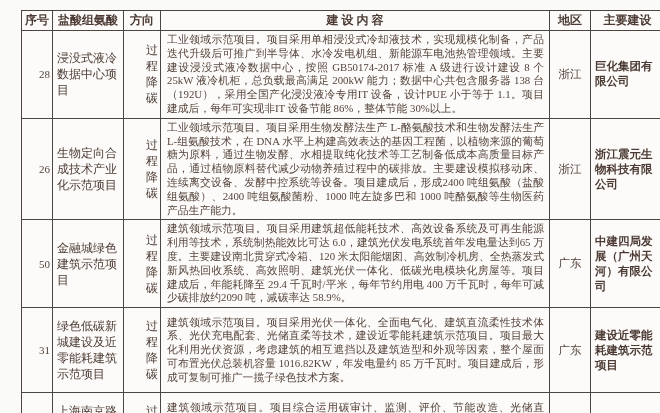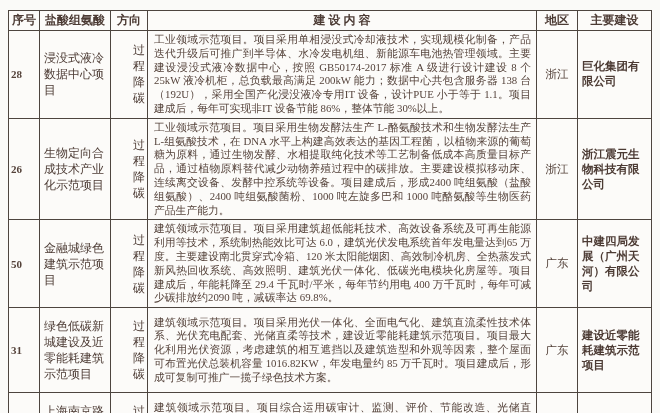--- a/index.html
+++ b/index.html
@@ -7,20 +7,21 @@
     width: 660px; height: 413px;
     background: #fafaf8;
     font-family: "Liberation Serif", "DejaVu Serif", serif;
     color: #54423a;
     overflow: hidden;
   }
   .page {
     width: 544px; height: 413px;
     box-sizing: border-box;
     padding: 10px 9px 0 8px;
+    margin-left: 13px;
   }
   table.doc {
     width: 643px;
     table-layout: fixed;
     border-collapse: collapse;
     background: #fcfbf9;
   }
   table.doc th, table.doc td {
     border: 1px solid #4d453f;
     box-sizing: border-box;
@@ -30,24 +31,23 @@
   th.hdr {
     font-size: 12px;
     font-weight: bold;
     height: 19px;
     padding: 1px 2px;
     text-align: center;
     color: #4c3b34;
     white-space: nowrap;
   }
   td.no {
-    text-align: left;
+    text-align: right;
     font-size: 11px;
     padding: 8px 2px;
-    font-weight: bold;
   }
   td.name {
     font-size: 12px;
     line-height: 16px;
     padding: 10px 4px;
     text-align: left;
     color: #4c3b34;
   }
   td.dir {
     font-size: 12px;
@@ -119,21 +119,21 @@
         <td class="name">生物定向合成技术产业化示范项目</td>
         <td class="dir">过程降碳</td>
         <td class="content">工业领域示范项目。项目采用生物发酵法生产 L-酪氨酸技术和生物发酵法生产 L-组氨酸技术，在 DNA 水平上构建高效表达的基因工程菌，以植物来源的葡萄糖为原料，通过生物发酵、水相提取纯化技术等工艺制备低成本高质量目标产品，通过植物原料替代减少动物养殖过程中的碳排放。主要建设模拟移动床、连续离交设备、发酵中控系统等设备。项目建成后，形成2400 吨组氨酸（盐酸组氨酸）、2400 吨组氨酸菌粉、1000 吨左旋多巴和 1000 吨酪氨酸等生物医药产品生产能力。</td>
         <td class="region">浙江</td>
         <td class="entity">浙江震元生物科技有限公司</td>
       </tr>
       <tr class="r30">
         <td class="no">50</td>
         <td class="name">金融城绿色建筑示范项目</td>
         <td class="dir">过程降碳</td>
-        <td class="content">建筑领域示范项目。项目采用建筑超低能耗技术、高效设备系统及可再生能源利用等技术，系统制热能效比可达 6.0，建筑光伏发电系统首年发电量达到65 万度。主要建设南北贯穿式冷箱、120 米太阳能烟囱、高效制冷机房、全热蒸发式新风热回收系统、高效照明、建筑光伏一体化、低碳光电模块化房屋等。项目建成后，年能耗降至 29.4 千瓦时/平米，每年节约用电 400 万千瓦时，每年可减少碳排放约2090 吨，减碳率达 69.8%。</td>
+        <td class="content">建筑领域示范项目。项目采用建筑超低能耗技术、高效设备系统及可再生能源利用等技术，系统制热能效比可达 6.0，建筑光伏发电系统首年发电量达到65 万度。主要建设南北贯穿式冷箱、120 米太阳能烟囱、高效制冷机房、全热蒸发式新风热回收系统、高效照明、建筑光伏一体化、低碳光电模块化房屋等。项目建成后，年能耗降至 29.4 千瓦时/平米，每年节约用电 400 万千瓦时，每年可减少碳排放约2090 吨，减碳率达 58.9%。</td>
         <td class="region">广东</td>
         <td class="entity">中建四局发展（广州天河）有限公司</td>
       </tr>
       <tr class="r31">
         <td class="no">31</td>
         <td class="name">绿色低碳新城建设及近零能耗建筑示范项目</td>
         <td class="dir">过程降碳</td>
         <td class="content">建筑领域示范项目。项目采用光伏一体化、全面电气化、建筑直流柔性技术体系、光伏充电配套、光储直柔等技术，建设近零能耗建筑示范项目。项目最大化利用光伏资源，考虑建筑的相互遮挡以及建筑造型和外观等因素，整个屋面可布置光伏总装机容量 1016.82KW，年发电量约 85 万千瓦时。项目建成后，形成可复制可推广一揽子绿色技术方案。</td>
         <td class="region">广东</td>
         <td class="entity">建设近零能耗建筑示范项目</td>

